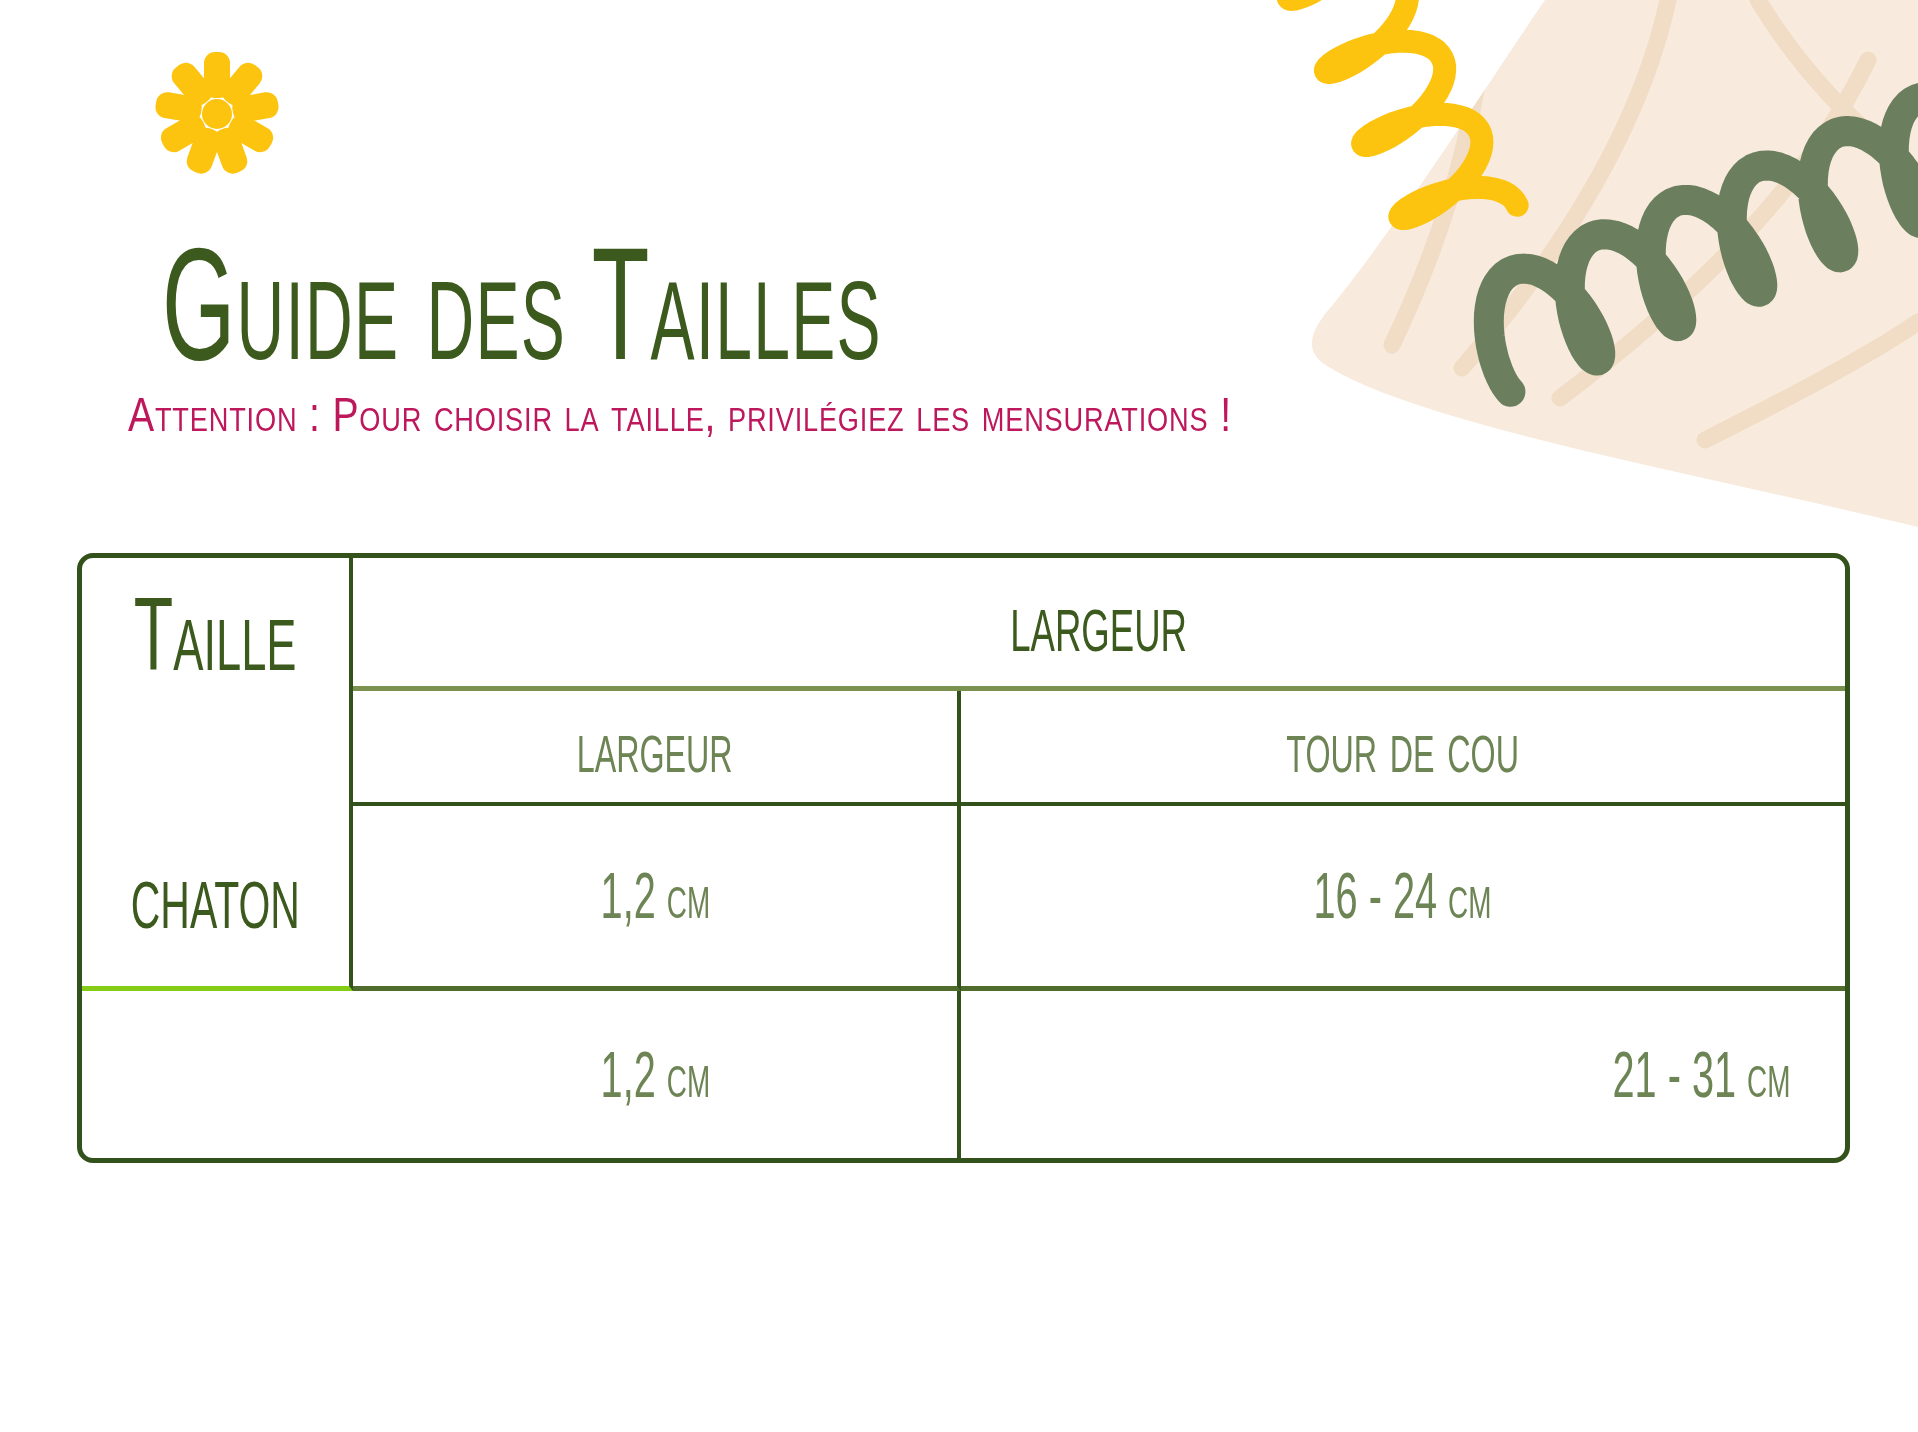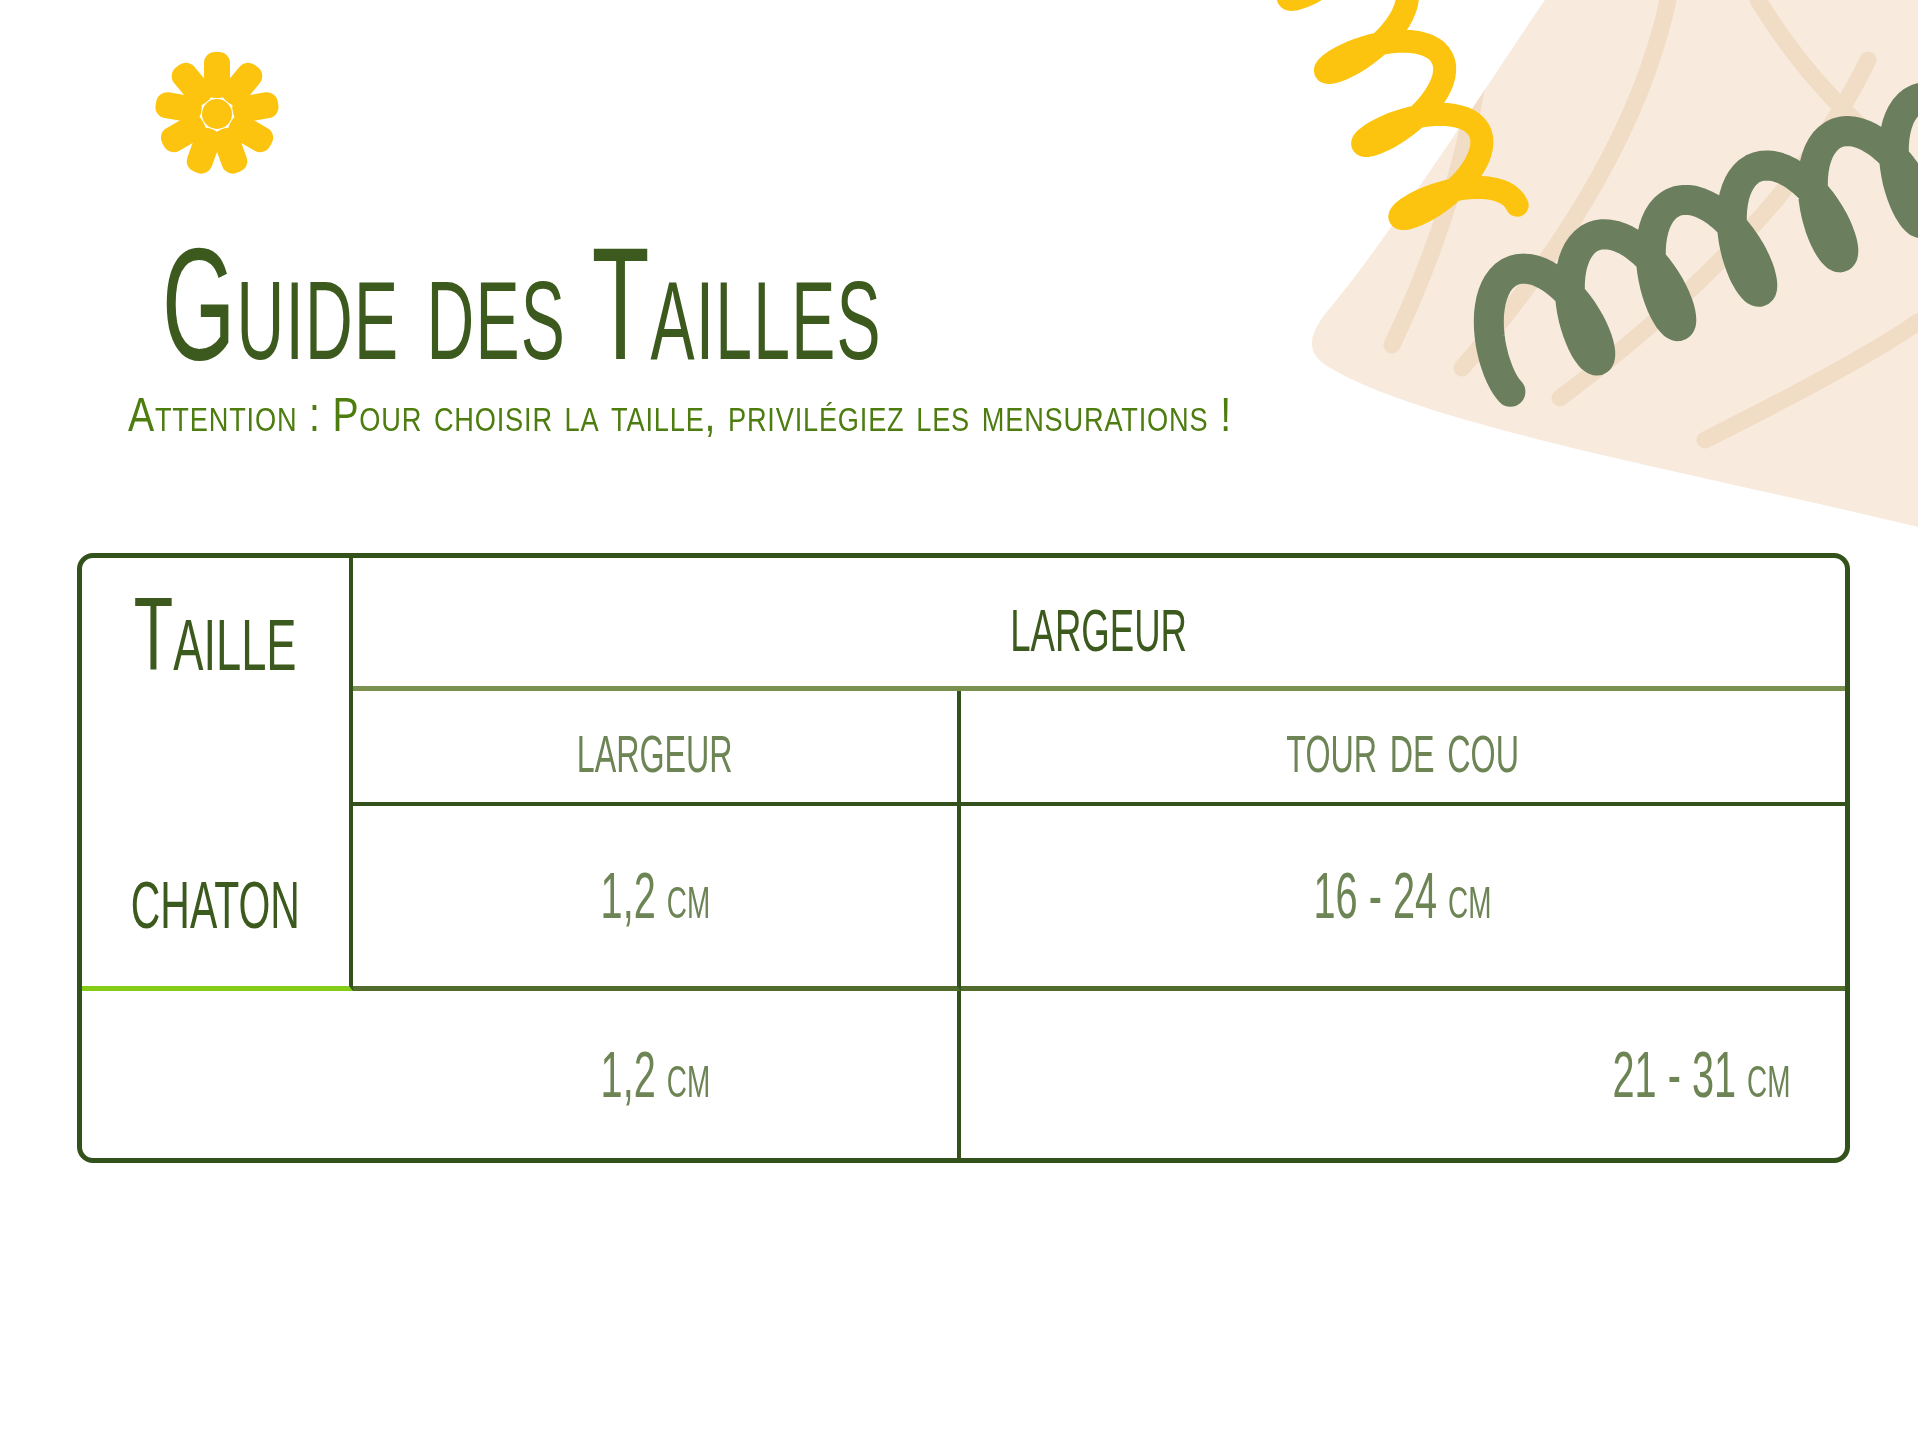--- a/index.html
+++ b/index.html
@@ -10,21 +10,21 @@
   .decor{position:absolute;left:0;top:0;pointer-events:none;}
   .hand{display:inline-block;font-variant:small-caps;white-space:nowrap;line-height:1;}
   
   .page-title{
     position:absolute;left:162px;top:212px;margin:0;font-weight:normal;
     font-size:160px;color:#3c5a1d;letter-spacing:2px;
   }
   .page-title .hand{transform:scaleX(.59);transform-origin:0 0;}
   .page-subtitle{
     position:absolute;left:128px;top:386px;margin:0;
-    font-size:49px;color:#4d7c0f;letter-spacing:1px;
+    font-size:49px;color:#be185d;letter-spacing:1px;
   }
   .page-subtitle .hand{transform:scaleX(.80);transform-origin:0 0;}
   
   .size-table{
     position:absolute;left:77px;top:553px;width:1773px;height:610px;
     box-sizing:border-box;border:5px solid #33521b;border-radius:16px;
     display:grid;grid-template-columns:271px 608px 1fr;
     grid-template-rows:133px 115px 185px 1fr;
     background:transparent;
   }

